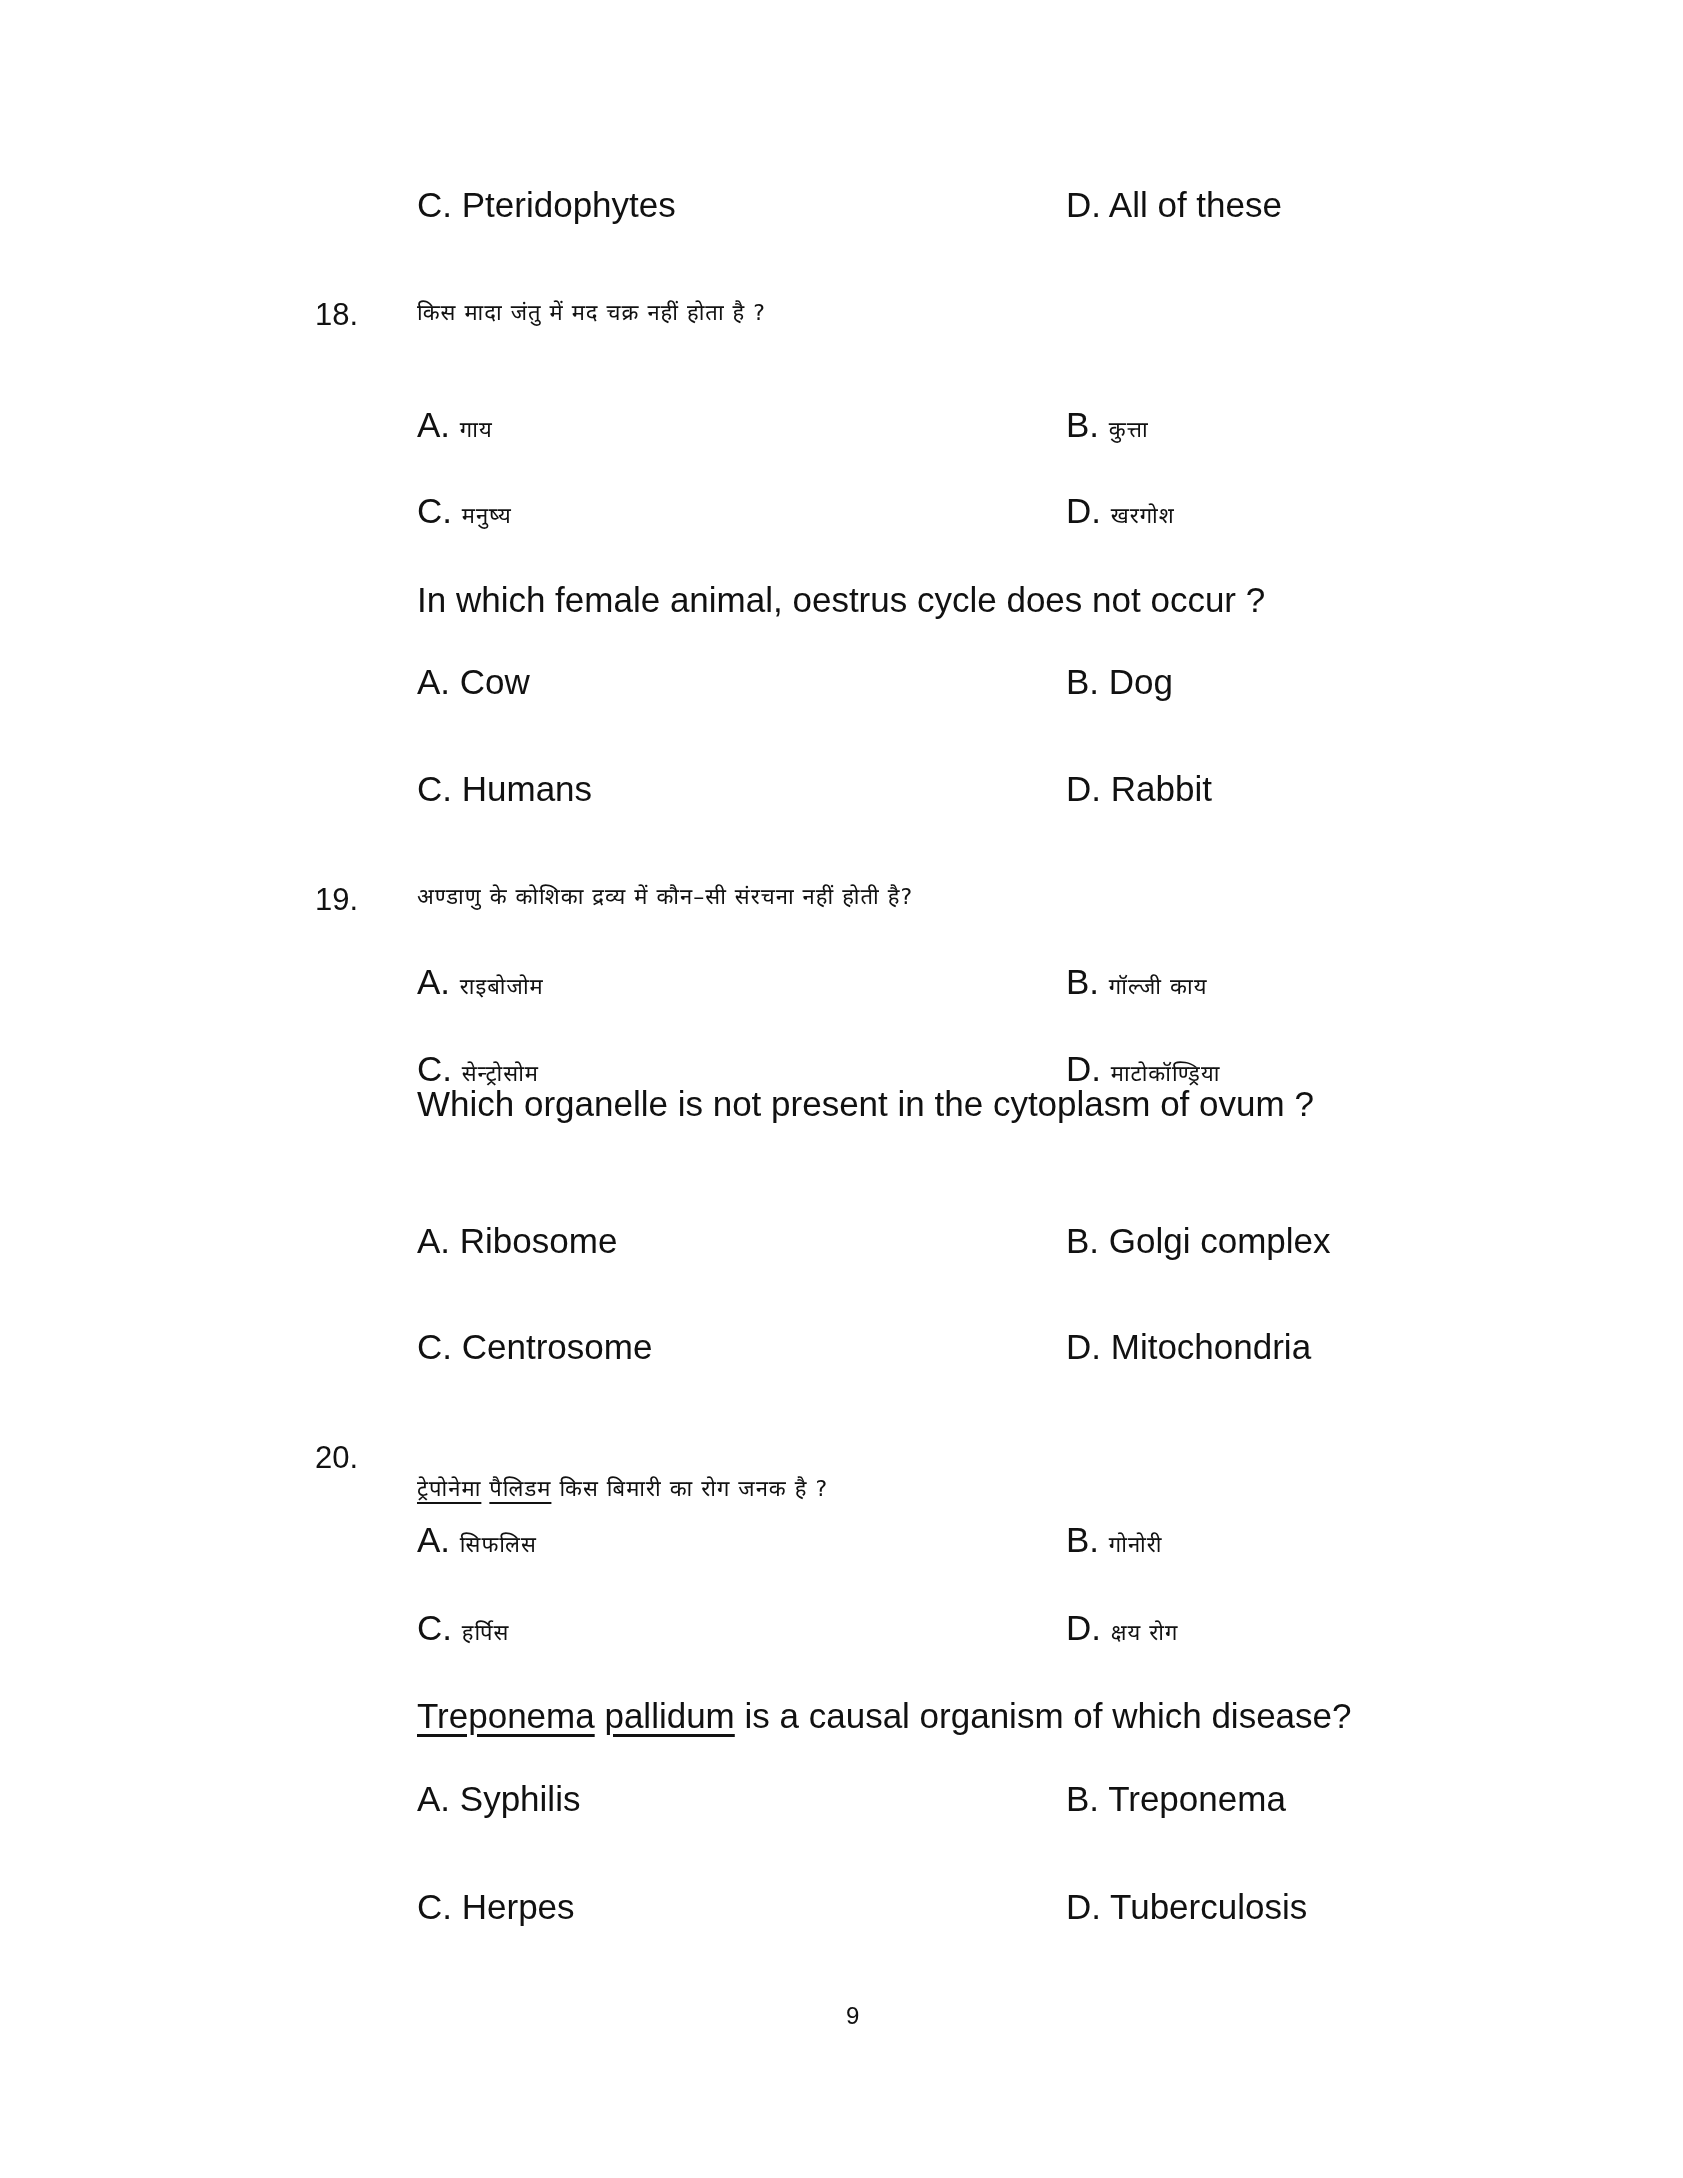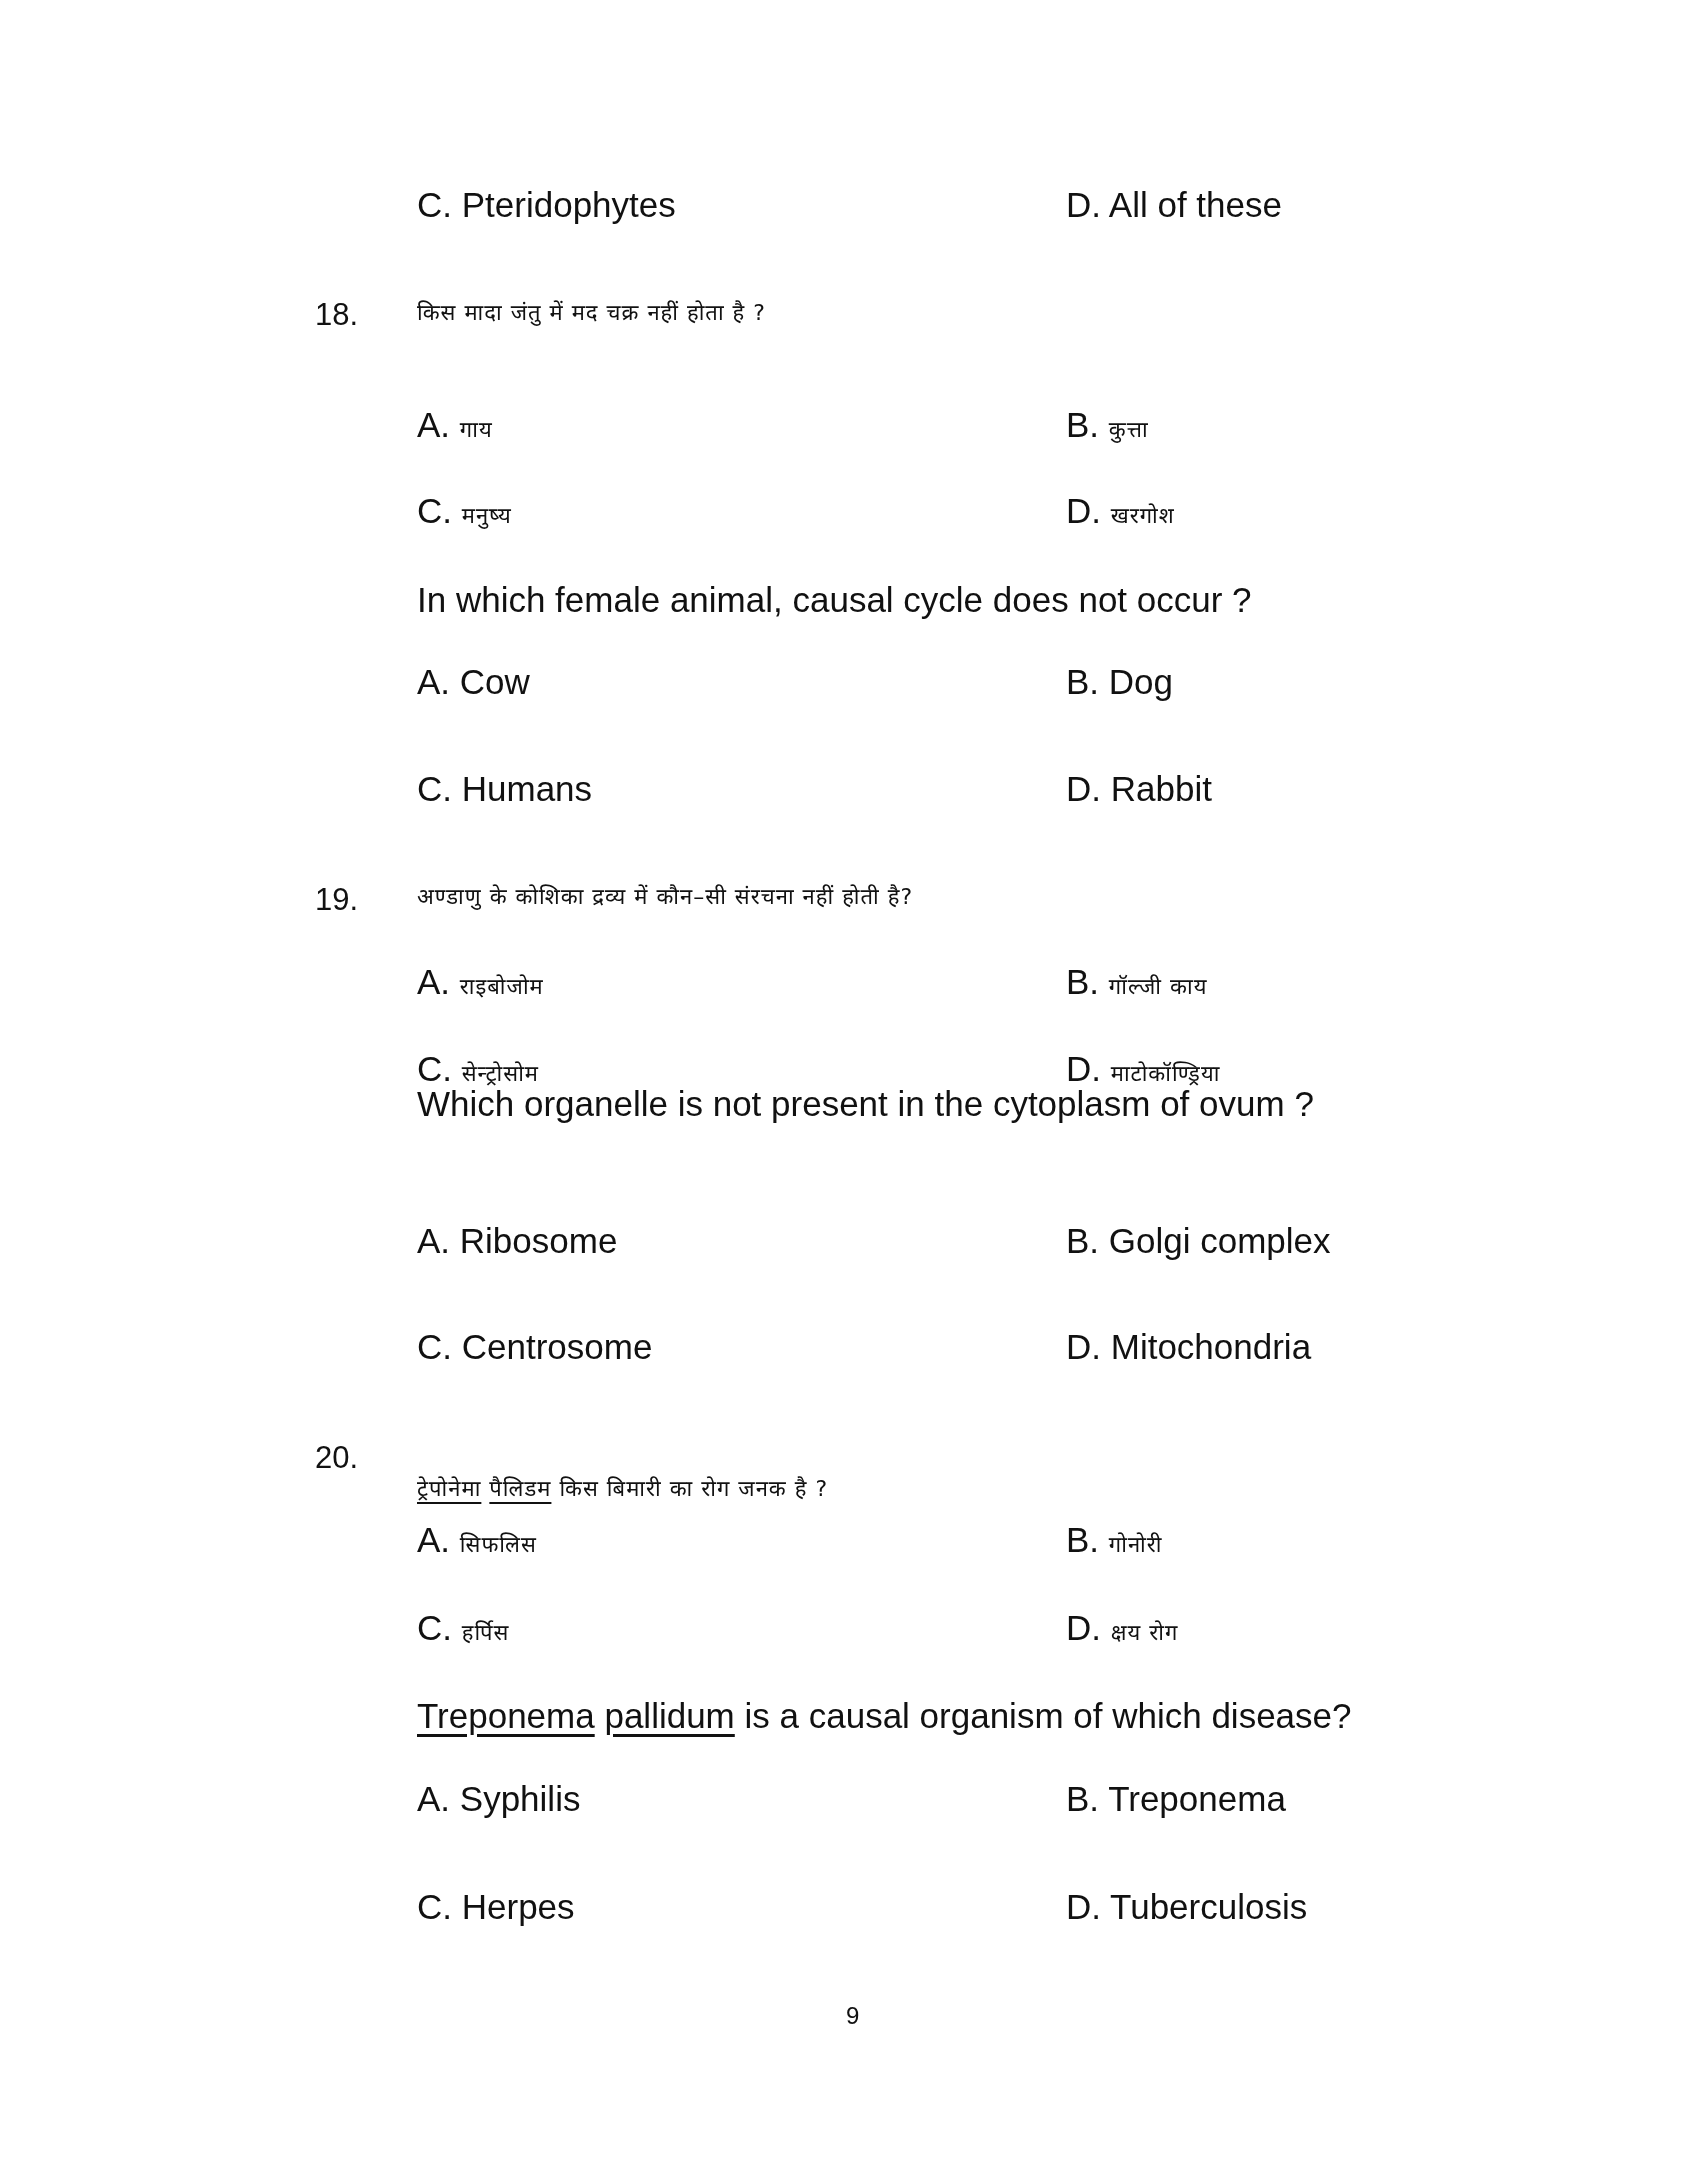--- a/index.html
+++ b/index.html
@@ -38,21 +38,21 @@
 </div>
 <div class="line colL" style="top:513px">
   <span>C.</span>
   <span class="hi">मनुष्य</span>
 </div>
 <div class="line colR" style="top:513px">
   <span>D.</span>
   <span class="hi">खरगोश</span>
 </div>
 
-<div class="line colL" style="top:600px">In which female animal, causal cycle does not occur ?</div>
+<div class="line colL" style="top:600px">In which female animal, oestrus cycle does not occur ?</div>
 
 <div class="line colL" style="top:682px">
   <span>A.</span>
   <span>Cow</span>
 </div>
 <div class="line colR" style="top:682px">
   <span>B.</span>
   <span>Dog</span>
 </div>
 <div class="line colL" style="top:789px">

